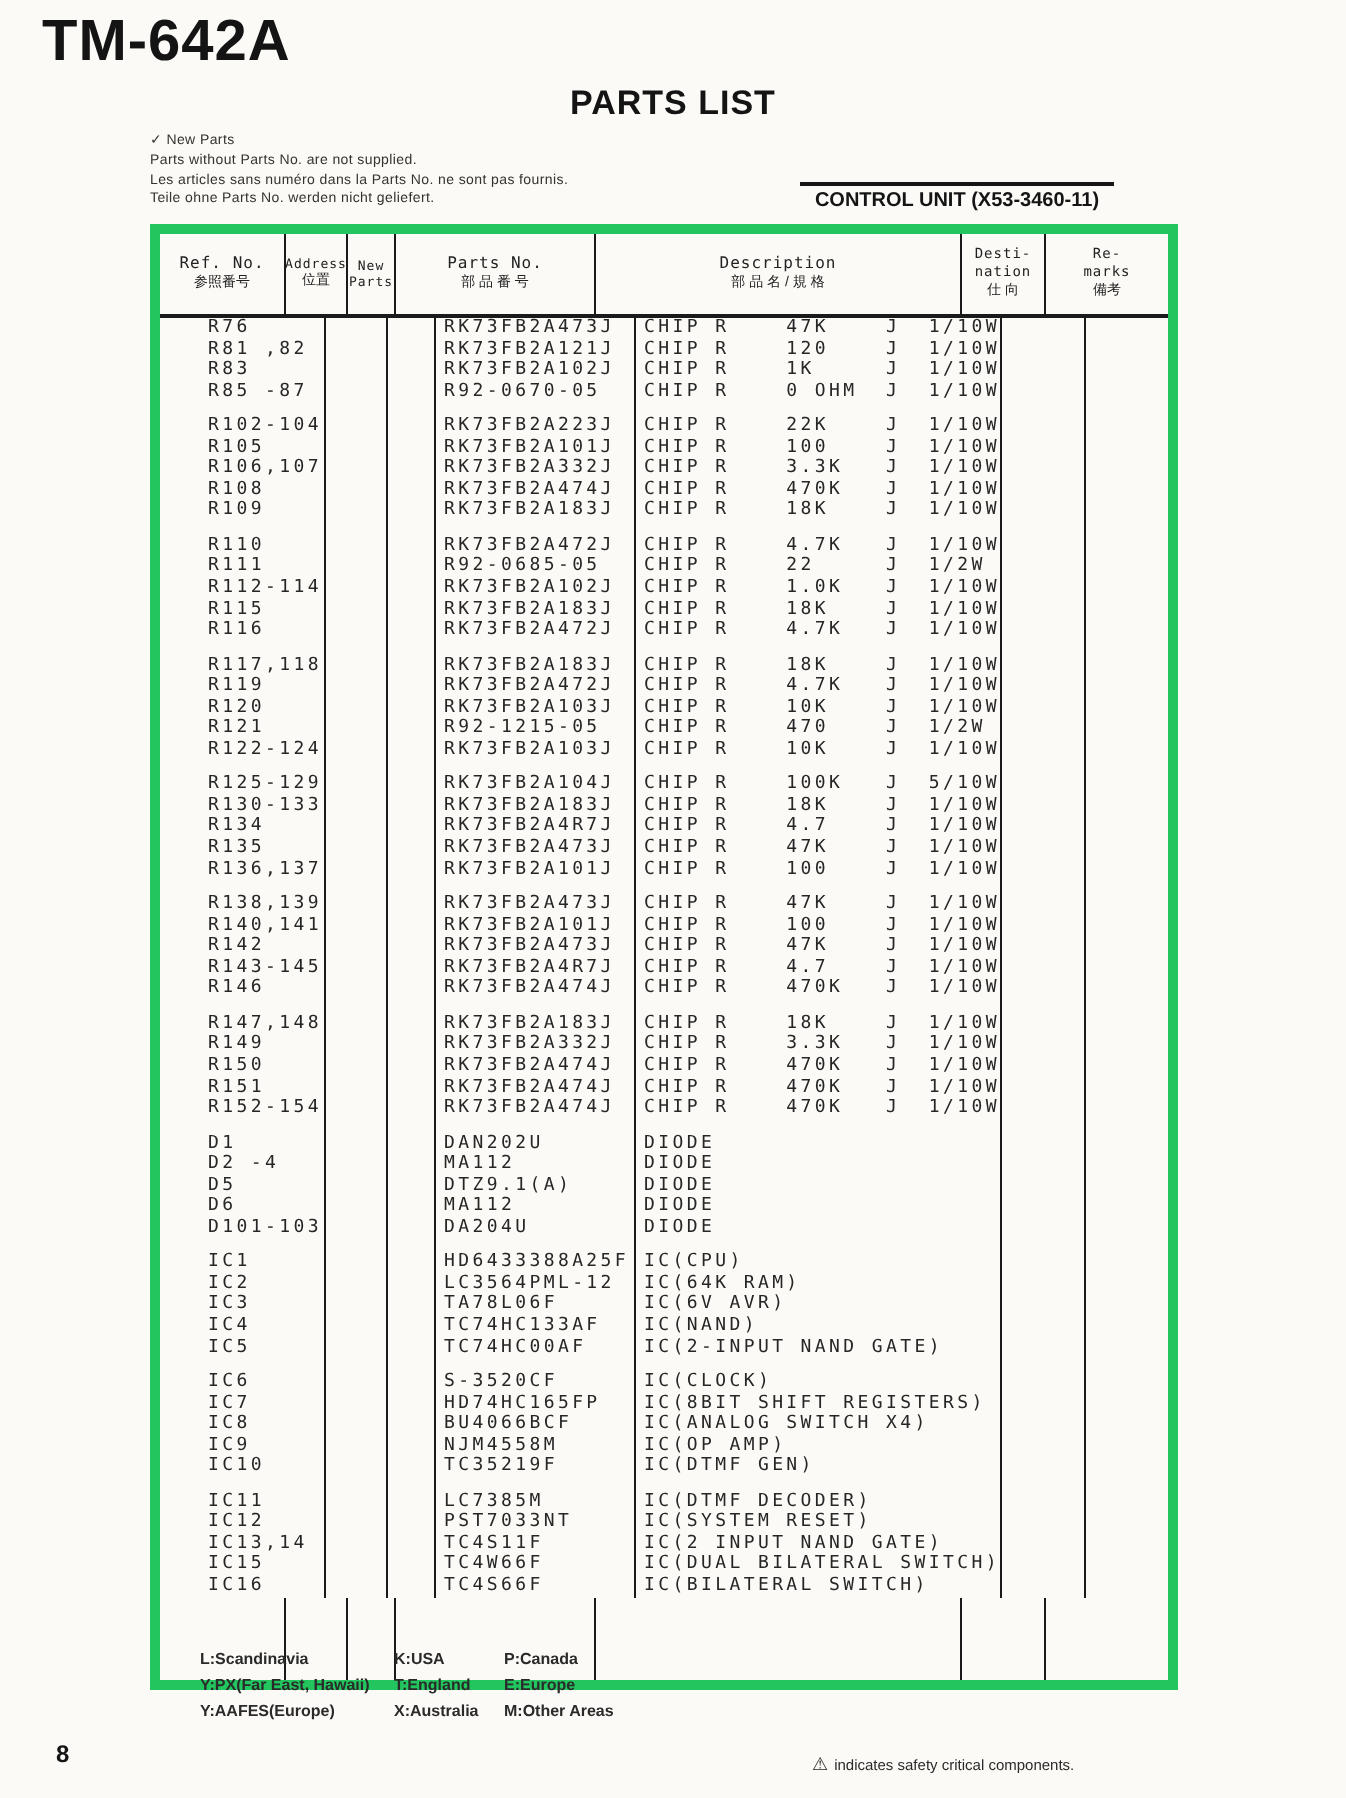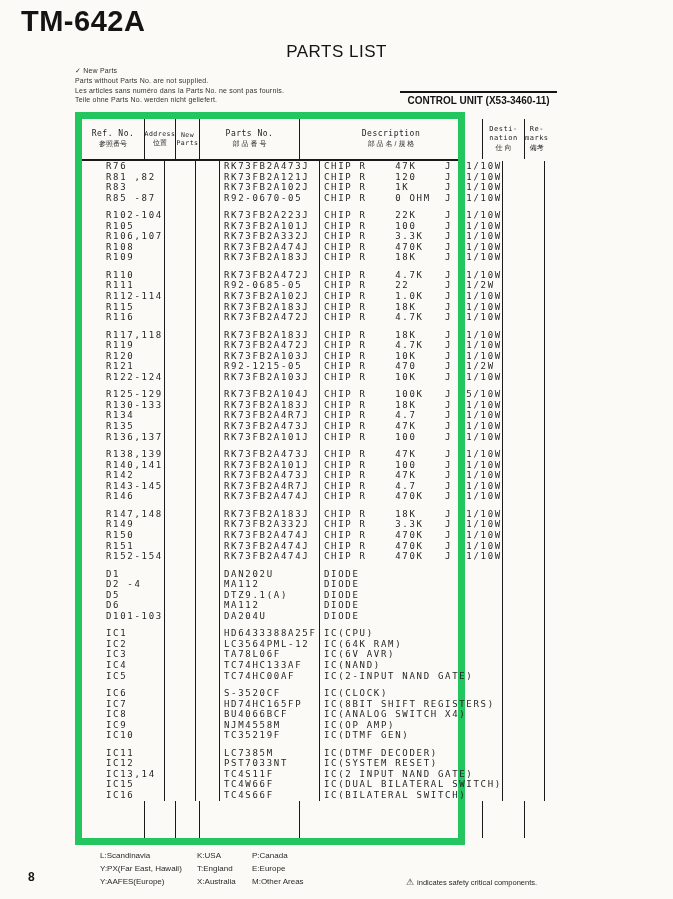--- a/index.html
+++ b/index.html
@@ -10,35 +10,35 @@
     color:#1e1e1e;
     font-family:"Liberation Sans", sans-serif;
     overflow:hidden;
   }
   .model {
     position:absolute; left:21px; top:5px;
     font-size:29px; font-weight:700; letter-spacing:0.5px; color:#141414;
   }
   .title {
     position:absolute; left:0; right:0; top:42px;
-    text-align:center; font-size:17px; font-weight:400; letter-spacing:0.5px; color:#141414;
+    text-align:center; font-size:17px; font-weight:700; letter-spacing:0.5px; color:#141414;
   }
   .notes {
     position:absolute; left:75px; top:66px;
     font-size:7px; line-height:9.8px; color:#33322f; letter-spacing:0.2px;
   }
   .control-unit {
     position:absolute; left:400px; top:91px; width:157px;
     border-top:2px solid #151515; padding-top:2px;
     font-size:10px; font-weight:700; text-align:center; color:#141414;
     white-space:nowrap;
   }
   .parts-table {
-    position:absolute; left:75px; top:112px; width:390px; height:733px;
-    border:7px solid #22c55e;
+    position:absolute; left:75px; top:112px; width:514px; height:733px;
+    border:5px solid #22c55e;
     display:flex; flex-direction:column;
   }
   .cols { display:grid; grid-template-columns:63px 31px 24px 100px 183px 42px 1fr; }
   .cols > div { border-right:1px solid #1a1a1a; overflow:visible; }
   .cols > div:last-child { border-right:none; }
   .thead { height:42px; border-bottom:2px solid #1a1a1a; flex:0 0 auto; }
   .hc {
     display:flex; flex-direction:column; align-items:center; justify-content:center;
     gap:2px;
   }
@@ -53,23 +53,23 @@
   .row { height:10.55px; flex:0 0 auto; }
   .row.spacer { height:7px; }
   .row > div {
     font-family:"DejaVu Sans Mono", monospace;
     font-size:9px; letter-spacing:1.7px; line-height:10.4px;
     color:#262626; white-space:pre; padding-left:4px;
   }
   .filler { flex:1 1 auto; }
   .filler > div { height:100%; }
   .legend {
-    position:absolute; left:100px; top:851px;
+    position:absolute; left:100px; top:825px;
     display:grid; grid-template-columns:97px 55px auto; row-gap:4px;
-    font-size:8px; font-weight:400; line-height:9px; color:#2a2a2a; white-space:nowrap;
+    font-size:8px; font-weight:700; line-height:9px; color:#2a2a2a; white-space:nowrap;
   }
   .safety {
     position:absolute; left:406px; top:878px;
     display:flex; align-items:center; gap:3px;
     font-size:7.5px; color:#2a2a2a; white-space:nowrap;
   }
   .warn { font-size:9px; line-height:9px; color:#1e1e1e; }
   .page-number {
     position:absolute; left:28px; top:870px;
     font-size:12px; font-weight:700; color:#141414;

